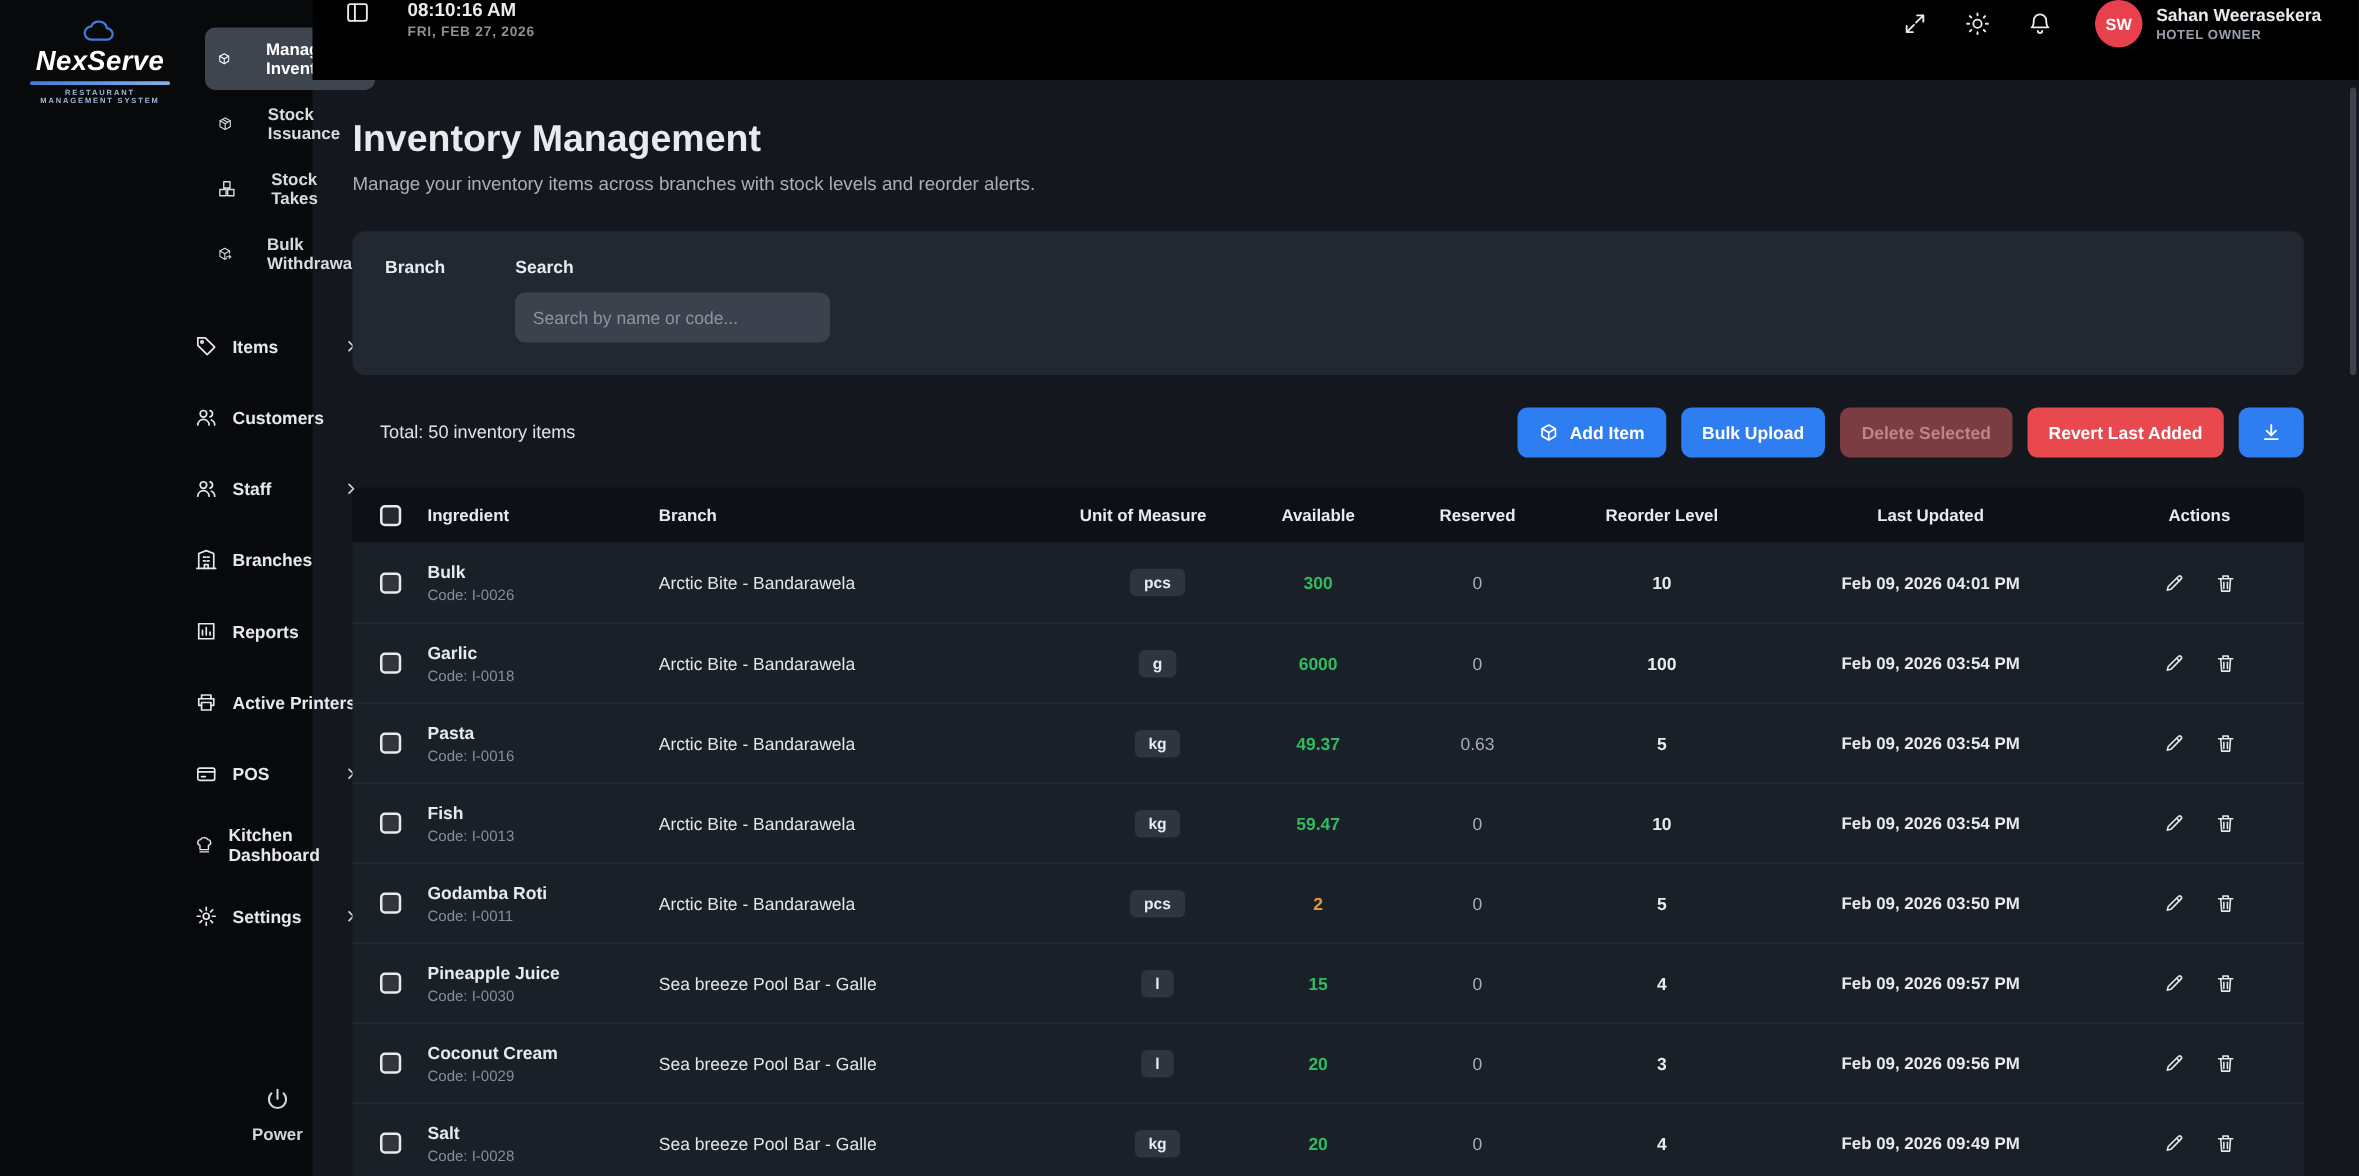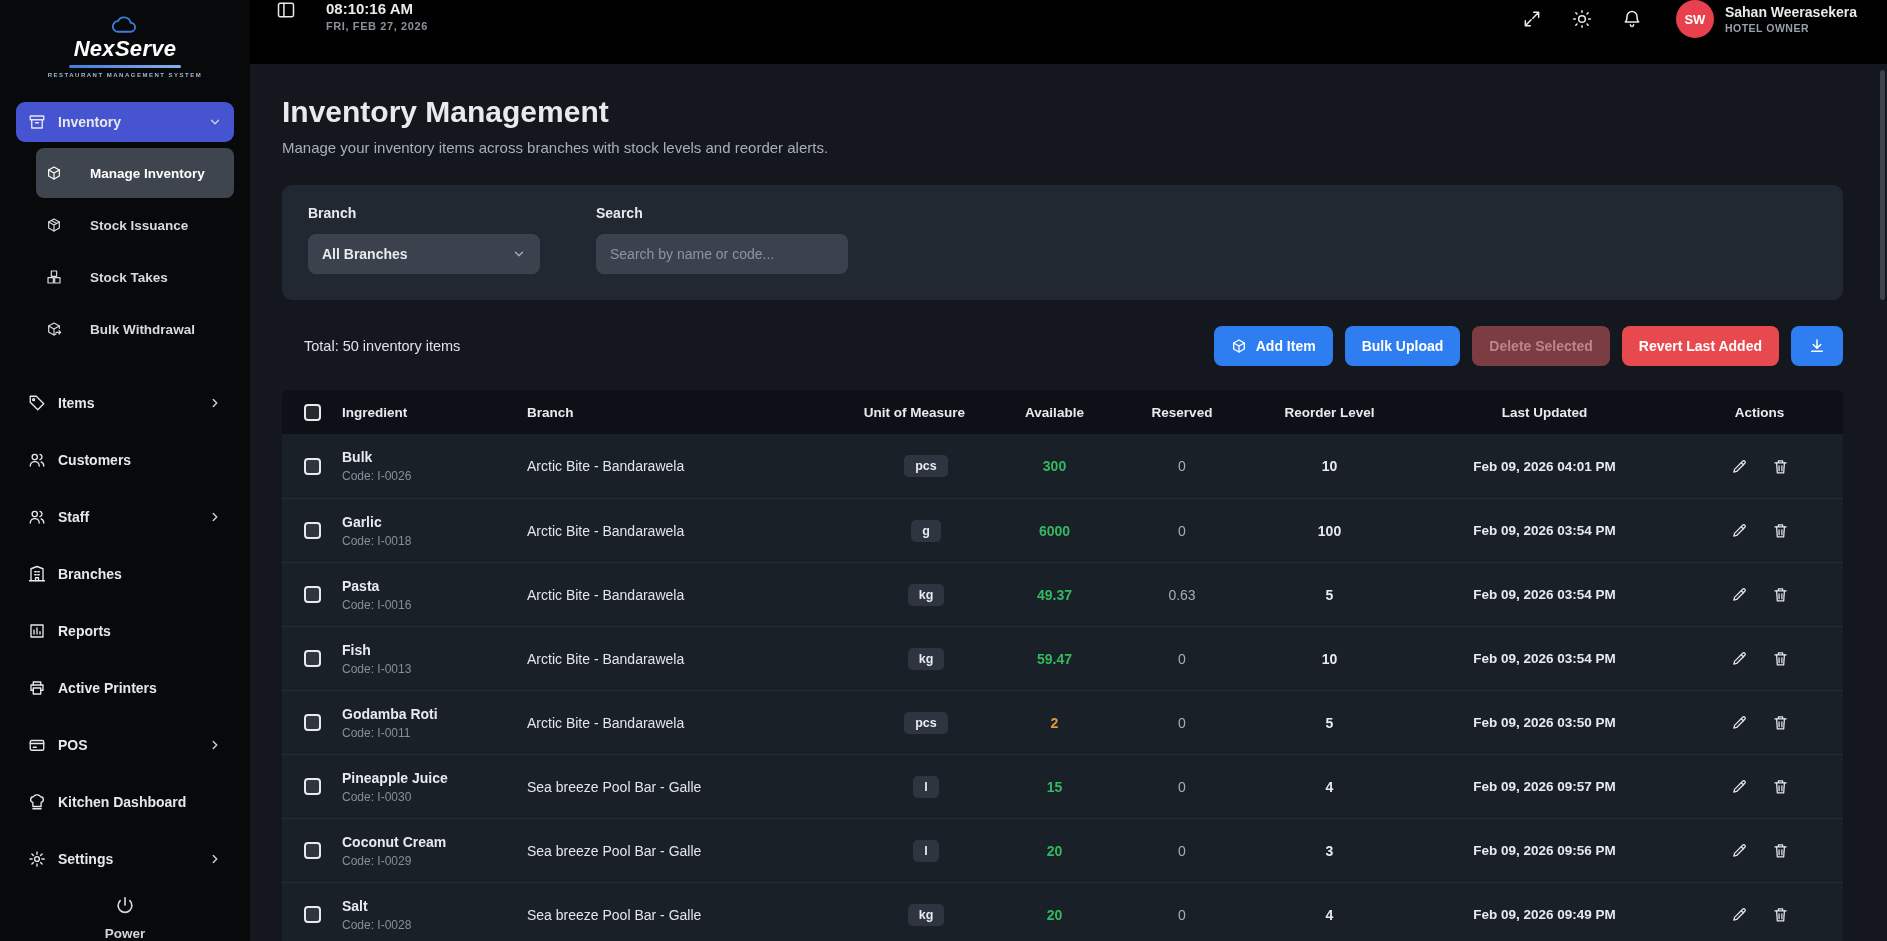--- a/index.html
+++ b/index.html
@@ -9,21 +9,21 @@
     color: #e8eaee;
     font-family: "Liberation Sans", sans-serif;
     overflow: hidden;
     display: flex;
     position: relative;
   }
   svg { display: block; }
   button { font-family: inherit; }
 
   
-  .sidebar { width: 250px; height: 100%; background: #08090b; display: flex; flex-direction: column; padding: 0 16px; flex: none; }
+  .sidebar { width: 250px; height: 100%; background: #08090b; display: flex; padding: 0 16px; flex: none; }
   .logo-block { padding: 16px 8px 8px; text-align: center; }
   .logo-cloud { margin: 0 auto 2px; color: #3f7ddb; width: 28px; }
   .logo-name { font-size: 22px; font-weight: 800; font-style: italic; color: #ffffff; letter-spacing: .3px; }
   .logo-swoosh { width: 112px; height: 3px; margin: 3px auto 4px; border-radius: 2px; background: linear-gradient(90deg,#3f7ddb,#86b0ec); }
   .logo-tagline { font-size: 6px; letter-spacing: 1.5px; color: #9fb6d8; font-weight: 700; }
 
   .nav { margin-top: 16px; display: flex; flex-direction: column; flex: 1; }
   .nav-item { display: flex; align-items: center; gap: 12px; height: 40px; padding: 0 12px; border-radius: 9px; font-size: 14px; font-weight: 700; color: #e6e8ec; cursor: pointer; flex: none; }
   .nav-item.active-parent { background: #4754d1; }
   .nav-main { margin-top: 17px; }
@@ -102,33 +102,20 @@
   <div class="logo-block">
     <svg class="logo-cloud" width="28" height="18" viewBox="0 0 24 16" fill="none" stroke="currentColor" stroke-width="1.6" stroke-linecap="round" stroke-linejoin="round">
         <path d="M6 14h11a4 4 0 000-8 6 6 0 00-11.3-1.4A4 4 0 006 14z"></path>
       </svg>
     <div class="logo-name">NexServe</div>
     <div class="logo-swoosh"></div>
     <div class="logo-tagline">RESTAURANT MANAGEMENT SYSTEM</div>
   </div>
 
   <nav class="nav">
-    <div class="nav-item active-parent">
-      <svg width="18" height="18" viewBox="0 0 24 24" fill="none" stroke="currentColor" stroke-width="1.8" stroke-linecap="round" stroke-linejoin="round">
-          <path d="M3 4h18v5H3z"></path>
-          <path d="M5 9v11h14V9"></path>
-          <path d="M10 13h4"></path>
-        </svg>
-      <span>Inventory</span>
-      <span class="chev-end">
-          <svg width="14" height="14" viewBox="0 0 24 24" fill="none" stroke="currentColor" stroke-width="2.4" stroke-linecap="round" stroke-linejoin="round">
-            <path d="M6 9l6 6 6-6"></path>
-          </svg>
-        </span>
-    </div>
 
     <div class="subnav">
       <div class="subnav-item active">
         <svg width="16" height="16" viewBox="0 0 24 24" fill="none" stroke="currentColor" stroke-width="1.8" stroke-linecap="round" stroke-linejoin="round">
             <path d="M12 3l8 4.5v9L12 21l-8-4.5v-9z"></path>
             <path d="M12 12l8-4.5M12 12L4 7.5M12 12v9"></path>
           </svg>
         <span>Manage Inventory</span>
       </div>
       <div class="subnav-item">
@@ -302,28 +289,20 @@
     </div>
   </header>
 
   <main class="main">
     <h1 class="page-title">Inventory Management</h1>
     <p class="page-sub">Manage your inventory items across branches with stock levels and reorder alerts.</p>
 
     <section class="filter-card">
       <div>
         <div class="fgroup-label">Branch</div>
-        <div class="select">
-          <span>All Branches</span>
-          <span class="chev">
-              <svg width="14" height="14" viewBox="0 0 24 24" fill="none" stroke="currentColor" stroke-width="2.2" stroke-linecap="round" stroke-linejoin="round">
-                <path d="M6 9l6 6 6-6"></path>
-              </svg>
-            </span>
-        </div>
       </div>
       <div>
         <div class="fgroup-label">Search</div>
         <input class="search-input" type="text" placeholder="Search by name or code..." style="">
       </div>
     </section>
 
     <section class="toolbar">
       <span class="total">Total: 50 inventory items</span>
       <div class="toolbar-actions">

